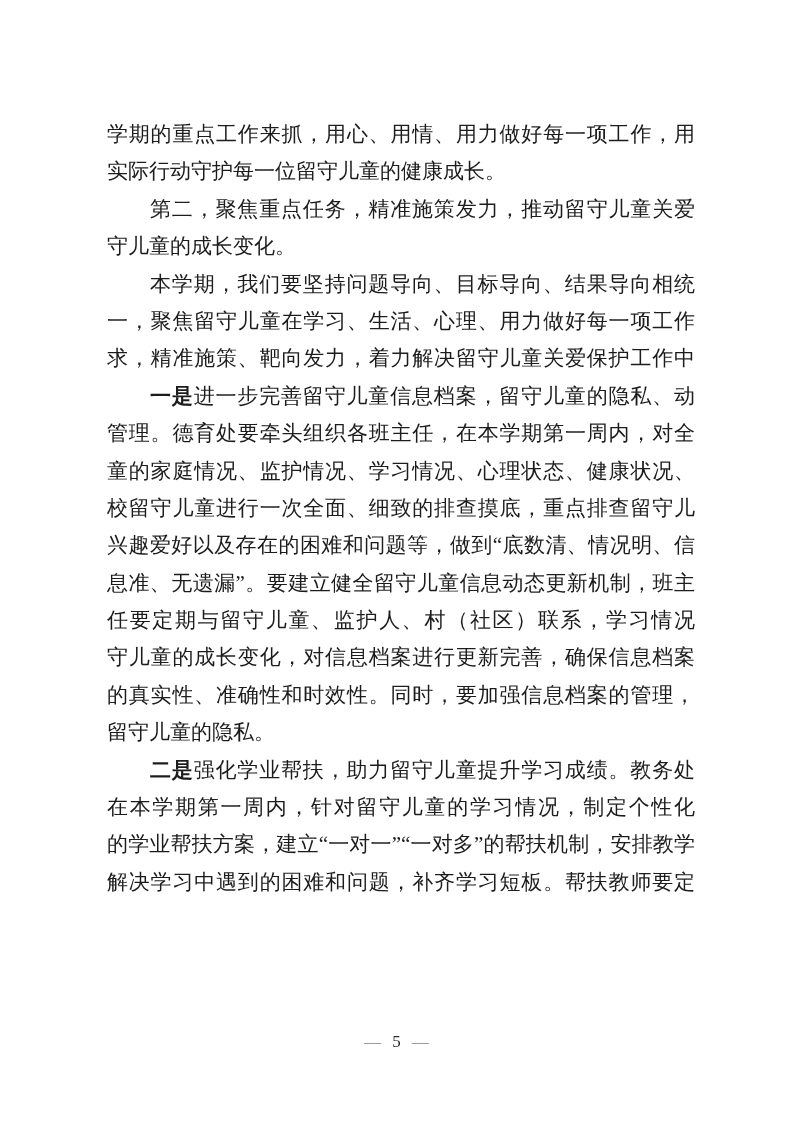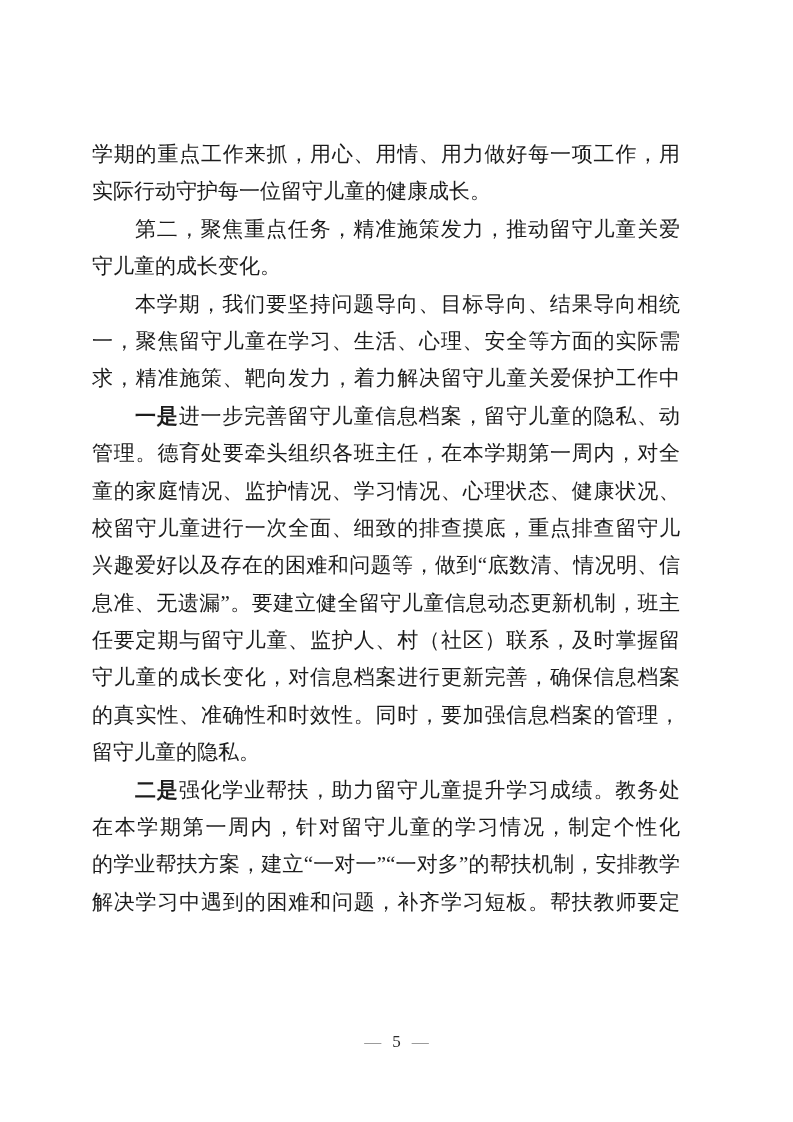--- a/index.html
+++ b/index.html
@@ -10,27 +10,26 @@
   .page {
     position: relative;
     width: 793px;
     height: 1122px;
     background: #ffffff;
     overflow: hidden;
     font-family: "Liberation Serif", "DejaVu Serif", serif;
   }
   .text-block {
     position: absolute;
-    left: 92px;
+    left: 107px;
     top: 116px;
     width: 588px;
     font-size: 21px;
     line-height: 37.4px;
     color: #1c1c1c;
-    margin-top: 20px;
   }
   .line {
     height: 37.4px;
     text-align: justify;
     text-align-last: justify;
     text-justify: inter-character;
     overflow: hidden;
   }
   .line.para-end {
     text-align: center;
@@ -62,29 +61,29 @@
 </head>
 <body>
 
 <div class="page">
   <div class="text-block" id="text-block">
       <div class="line"><span>学期的重点工作来抓，用心、用情、用力做好每一项工作，用</span></div>
       <div class="line para-end"><span>实际行动守护每一位留守儿童的健康成长。</span></div>
       <div class="line indent"><span>第二，聚焦重点任务，精准施策发力，推动留守儿童关爱</span></div>
       <div class="line para-end"><span>守儿童的成长变化。</span></div>
       <div class="line indent"><span>本学期，我们要坚持问题导向、目标导向、结果导向相统</span></div>
-      <div class="line"><span>一，聚焦留守儿童在学习、生活、心理、安全等方面的实际需</span></div>
+      <div class="line"><span>一，聚焦留守儿童在学习、生活、心理、用力做好每一项工作</span></div>
       <div class="line"><span>求，精准施策、靶向发力，着力解决留守儿童关爱保护工作中</span></div>
       <div class="line indent"><span class="bold">一是</span><span>进一步完善留守儿童信息档案，留守儿童的隐私、动态</span></div>
       <div class="line"><span>管理。德育处要牵头组织各班主任，在本学期第一周内，对全</span></div>
       <div class="line"><span>童的家庭情况、监护情况、学习情况、心理状态、健康状况、</span></div>
       <div class="line"><span>校留守儿童进行一次全面、细致的排查摸底，重点排查留守儿</span></div>
       <div class="line"><span>兴趣爱好以及存在的困难和问题等，做到“底数清、情况明、信</span></div>
       <div class="line"><span>息准、无遗漏”。要建立健全留守儿童信息动态更新机制，班主</span></div>
-      <div class="line"><span>任要定期与留守儿童、监护人、村（社区）联系，及时掌握留</span></div>
+      <div class="line"><span>任要定期与留守儿童、监护人、村（社区）联系，学习情况</span></div>
       <div class="line"><span>守儿童的成长变化，对信息档案进行更新完善，确保信息档案</span></div>
       <div class="line"><span>的真实性、准确性和时效性。同时，要加强信息档案的管理，</span></div>
       <div class="line para-end"><span>留守儿童的隐私。</span></div>
       <div class="line indent"><span class="bold">二是</span><span>强化学业帮扶，助力留守儿童提升学习成绩。教务处</span></div>
       <div class="line"><span>在本学期第一周内，针对留守儿童的学习情况，制定个性化</span></div>
       <div class="line"><span>的学业帮扶方案，建立“一对一”“一对多”的帮扶机制，安排教学</span></div>
       <div class="line"><span>解决学习中遇到的困难和问题，补齐学习短板。帮扶教师要定</span></div>
     </div>
   <div class="footer">
     <span class="dash" style="color: rgb(140, 140, 140);">—</span><span class="num" style="color: rgb(43, 43, 43);">5</span><span class="dash" style="color: rgb(140, 140, 140);">—</span>

